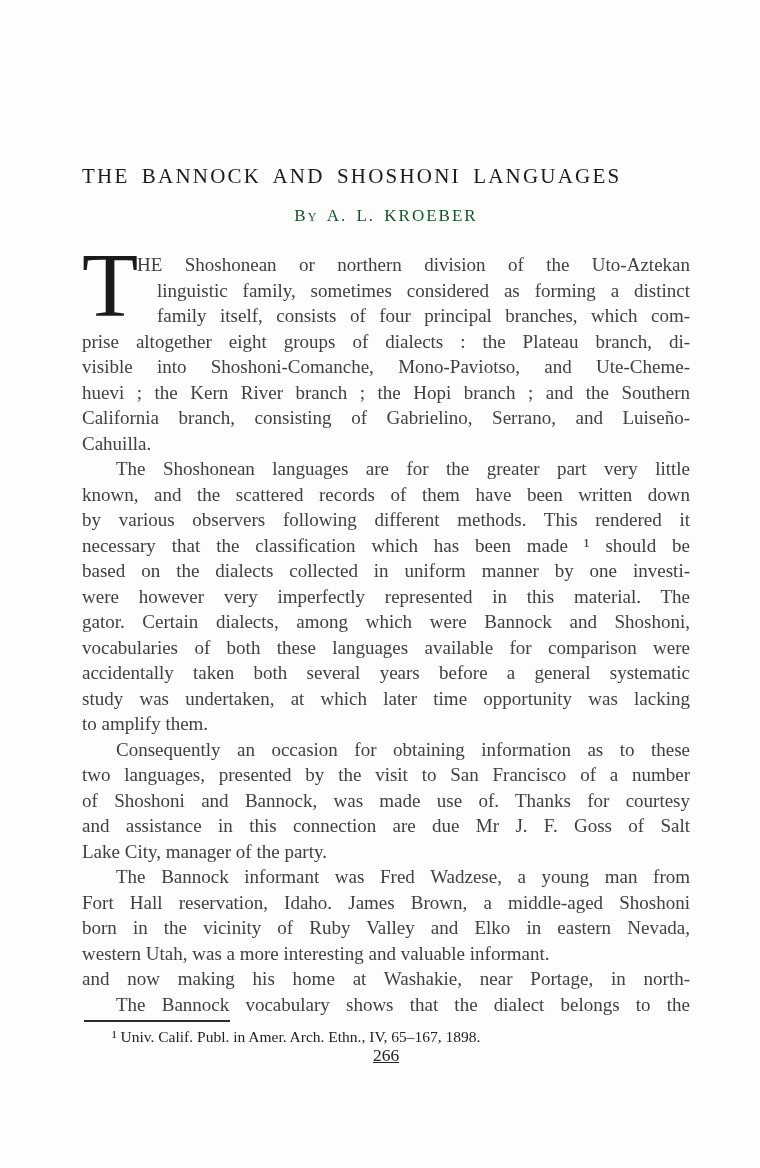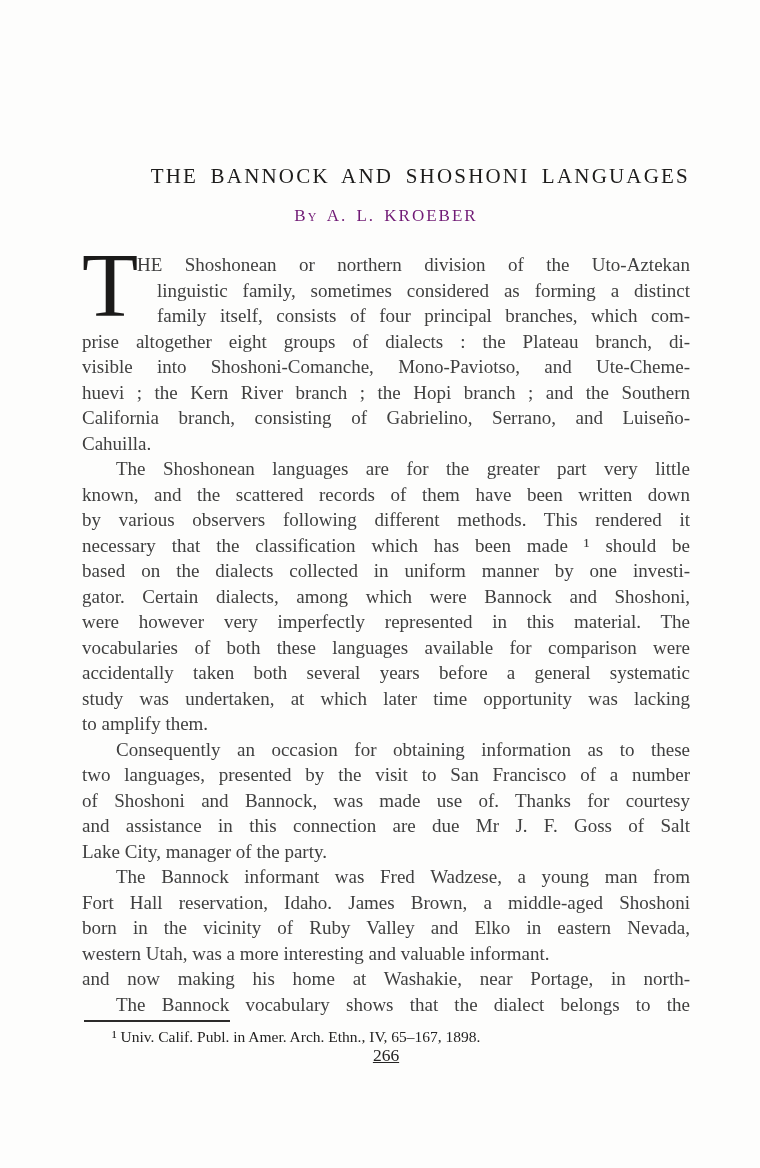--- a/index.html
+++ b/index.html
@@ -6,31 +6,31 @@
   .page{
     position:relative;
     width:760px;height:1168px;
     background:#fdfdfc;
     font-family:"Liberation Serif", serif;
     color:#222120;
     overflow:hidden;
   }
   .title{
     position:absolute;top:164px;left:82px;width:608px;
-    margin:0;text-align:right;
+    margin:0;text-align:left;
     font-size:21px;font-weight:400;
     letter-spacing:2.2px;word-spacing:5px;
     color:#1d1c1b;
   }
   .byline{
     position:absolute;top:206px;left:82px;width:608px;
     text-align:center;
     font-variant:small-caps;
     font-size:17px;letter-spacing:2px;word-spacing:3px;
-    color:#701a75;
+    color:#14532d;
   }
   .body-block{
     position:absolute;top:252px;left:82px;width:608px;
   }
   .dropcap{
     position:absolute;top:-13px;left:0px;
     font-size:92px;line-height:1;
     color:#1b1a19;
   }
   .line{
@@ -81,22 +81,22 @@
         <div class="line">prise altogether eight groups of dialects : the Plateau branch, di-</div>
         <div class="line">visible into Shoshoni-Comanche, Mono-Paviotso, and Ute-Cheme-</div>
         <div class="line">huevi ; the Kern River branch ; the Hopi branch ; and the Southern</div>
         <div class="line">California branch, consisting of Gabrielino, Serrano, and Luiseño-</div>
         <div class="line last">Cahuilla.</div>
         <div class="line indent-para">The Shoshonean languages are for the greater part very little</div>
         <div class="line">known, and the scattered records of them have been written down</div>
         <div class="line">by various observers following different methods. This rendered it</div>
         <div class="line">necessary that the classification which has been made ¹ should be</div>
         <div class="line">based on the dialects collected in uniform manner by one investi-</div>
+        <div class="line">were however very imperfectly represented in this material. The</div>
         <div class="line">gator. Certain dialects, among which were Bannock and Shoshoni,</div>
-        <div class="line">were however very imperfectly represented in this material. The</div>
         <div class="line">vocabularies of both these languages available for comparison were</div>
         <div class="line">accidentally taken both several years before a general systematic</div>
         <div class="line">study was undertaken, at which later time opportunity was lacking</div>
         <div class="line last">to amplify them.</div>
         <div class="line indent-para">Consequently an occasion for obtaining information as to these</div>
         <div class="line">two languages, presented by the visit to San Francisco of a number</div>
         <div class="line">of Shoshoni and Bannock, was made use of. Thanks for courtesy</div>
         <div class="line">and assistance in this connection are due Mr J. F. Goss of Salt</div>
         <div class="line last">Lake City, manager of the party.</div>
         <div class="line indent-para">The Bannock informant was Fred Wadzese, a young man from</div>

